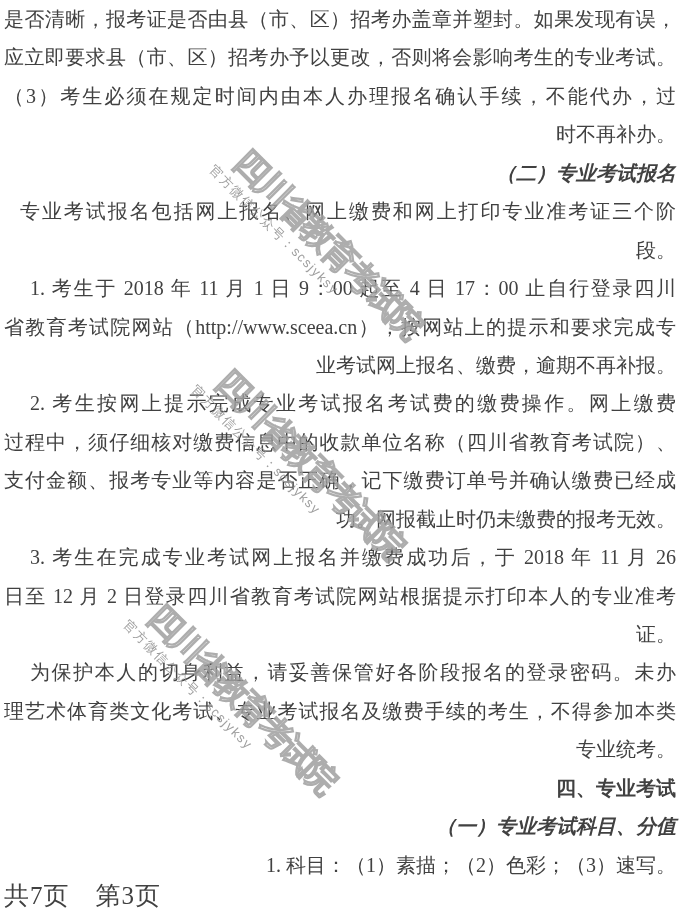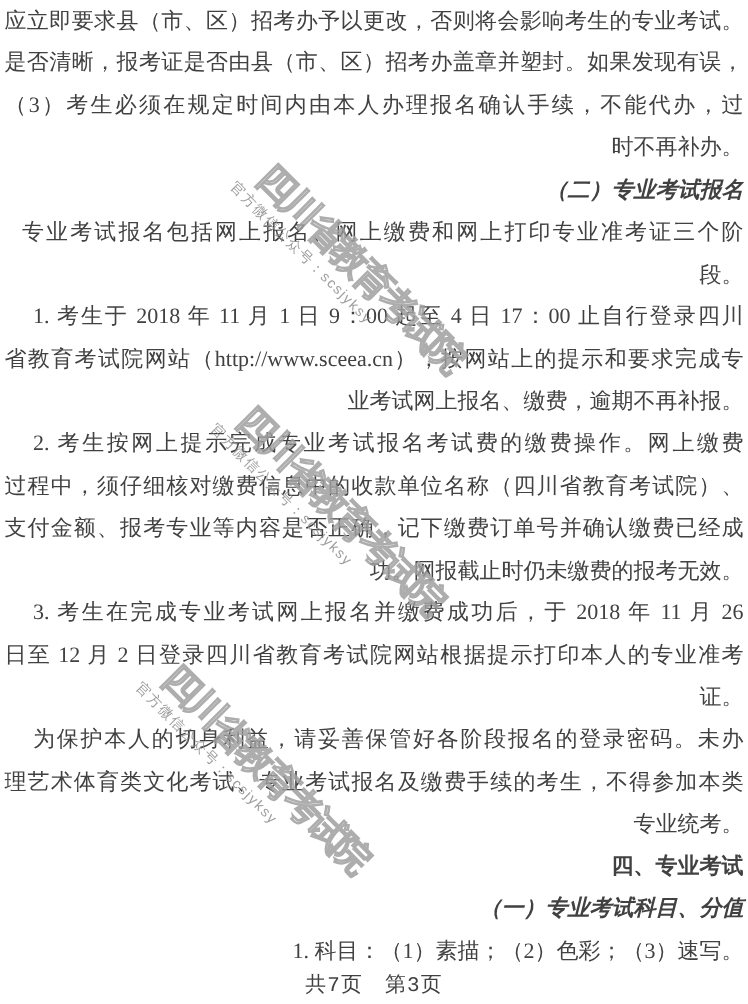--- a/index.html
+++ b/index.html
@@ -37,24 +37,22 @@
   }
   .b {
     font-weight: 700;
   }
   .ih { text-indent: 28px; font-style: italic; }
   .i16 { text-indent: 16px; }
   .i26 { text-indent: 26px; }
   .footer {
     height: 29px;
     line-height: 24px;
-    text-align: center;
-    font-size: 19px;
+    font-size: 25px;
     letter-spacing: 1px;
-    font-family: Liberation Mono, monospace;
   }
   
   .wm {
     position: absolute;
     transform: rotate(45deg);
     transform-origin: 0 0;
     pointer-events: none;
     opacity: 0.85;
   }
   .wm-big {
@@ -78,22 +76,22 @@
   .wm-a { left: 256px; top: 140px; }
   .wm-b { left: 238px; top: 360px; }
   .wm-c { left: 170px; top: 595px; }
 </style>
 </head>
 <body>
 
 <div class="page">
 
   <div class="textcol">
+    <div class="ln j">是否清晰，报考证是否由县（市、区）招考办盖章并塑封。如果发现有误，</div>
     <div class="ln j">应立即要求县（市、区）招考办予以更改，否则将会影响考生的专业考试。</div>
-    <div class="ln j">是否清晰，报考证是否由县（市、区）招考办盖章并塑封。如果发现有误，</div>
     <div class="ln j">（3）考生必须在规定时间内由本人办理报名确认手续，不能代办，过</div>
     <div class="ln">时不再补办。</div>
     <div class="ln b ih">（二）专业考试报名</div>
     <div class="ln j i16">专业考试报名包括网上报名、网上缴费和网上打印专业准考证三个阶</div>
     <div class="ln">段。</div>
     <div class="ln j i26">1. 考生于 2018 年 11 月 1 日 9：00 起至 4 日 17：00 止自行登录四川</div>
     <div class="ln j">省教育考试院网站（http://www.sceea.cn），按网站上的提示和要求完成专</div>
     <div class="ln">业考试网上报名、缴费，逾期不再补报。</div>
     <div class="ln j i26">2. 考生按网上提示完成专业考试报名考试费的缴费操作。网上缴费</div>
     <div class="ln j">过程中，须仔细核对缴费信息中的收款单位名称（四川省教育考试院）、</div>

